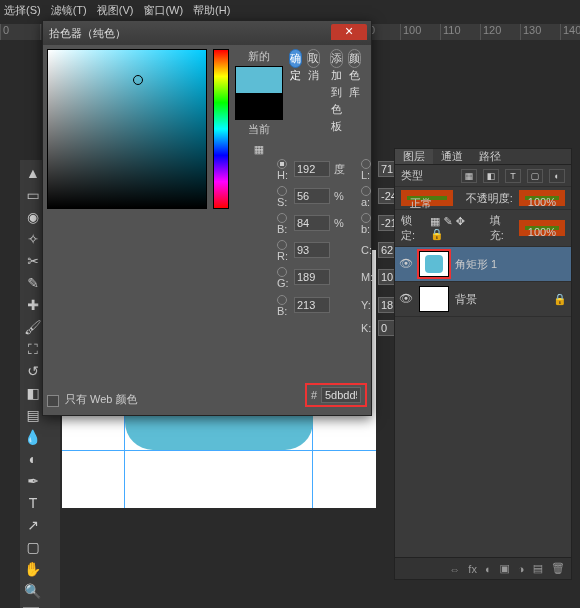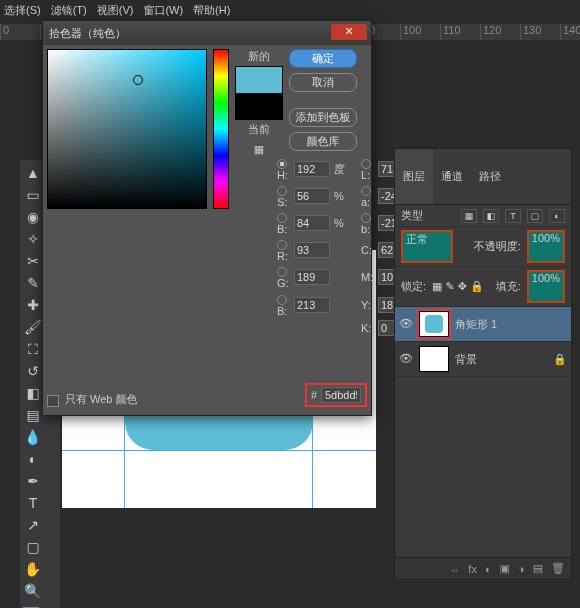--- a/index.html
+++ b/index.html
@@ -13,21 +13,21 @@
 .dialog-body{padding:4px;background:#535353}
 .picker-row{display:flex;gap:6px}
 .grad-box{width:160px;height:160px;background:linear-gradient(to bottom,rgba(0,0,0,0),#000),linear-gradient(to right,#fff,hsl(192,100%,50%));position:relative;border:1px solid #000}
 .grad-circ{position:absolute;width:10px;height:10px;border:1px solid #000;border-radius:50%;left:85px;top:25px}
 .hue-bar{width:16px;height:160px;border:1px solid #000;background:linear-gradient(to top,red,#f0f,blue,cyan,lime,yellow,red)}
 .preview-col{display:flex;flex-direction:column;align-items:center;gap:2px}
 .preview-swatch{width:48px;height:54px;border:1px solid #000;display:flex;flex-direction:column}
 .sw-new{flex:1;background:#5dbdd5}
 .sw-cur{flex:1;background:#000}
 .lbl-sm{font-size:11px;color:#ccc}
-.btn-col{display:flex;flex-direction:column;gap:5px;width:68px}
+.btn-col{display:flex;flex-direction:row;gap:5px;width:68px}
 .ps-btn{height:19px;background:#535353;border:1px solid #888;border-radius:8px;text-align:center;line-height:17px;color:#ddd;font-size:11px}
 .ps-btn.primary{background:#4a90d9;border-color:#2a70b9;color:#fff}
 .values-grid{margin-top:6px;display:grid;grid-template-columns:auto 36px auto 8px auto 36px auto;gap:3px 4px;align-items:center;margin-left:172px;position:absolute;top:130px;left:62px}
 .values-grid input{width:36px;height:16px;background:#454545;border:1px solid #666;color:#ddd;padding:0 2px;font-size:11px}
 .radio{width:10px;height:10px;border:1px solid #888;border-radius:50%;display:inline-block;vertical-align:middle;margin-right:3px}
 .radio.on{background:radial-gradient(#ccc 0 40%,transparent 45%)}
 .bottom-row{display:flex;align-items:flex-end;gap:6px;margin-top:170px;padding:4px 0}
 .chk{width:12px;height:12px;border:1px solid #888;background:#454545}
 .hex-wrap{margin-left:auto;display:flex;align-items:center;gap:4px;border:2px solid #e33;padding:2px 4px}
 .hex-wrap input{width:40px;height:16px;background:#454545;border:1px solid #666;color:#ddd;padding:0 3px}
@@ -37,25 +37,25 @@
 .toolbar{position:absolute;left:20px;top:160px;width:26px;background:#3a3a3a;display:flex;flex-direction:column;gap:2px;padding:3px}
 .tool{width:20px;height:20px;display:flex;align-items:center;justify-content:center;color:#ccc;font-size:14px}
 .fgbg{width:22px;height:22px;position:relative;margin-top:4px}
 .fgbg .fg{width:16px;height:16px;background:#000;border:1px solid #888;position:absolute;left:0;top:0}
 .canvas-area{position:absolute;left:62px;top:250px;width:314px;height:258px;background:#fff}
 .guide-v{position:absolute;top:0;bottom:0;width:1px;background:#4af}
 .guide-h{position:absolute;left:0;right:0;height:1px;background:#4af}
 .rrect{position:absolute;left:63px;top:8px;width:188px;height:192px;background:#5dbdd5;border-radius:28px}
 .layers-panel{position:absolute;right:8px;top:148px;width:178px;height:432px;background:#3a3a3a;border:1px solid #222}
 .panel-tabs{display:flex;border-bottom:1px solid #222}
-.panel-tabs div{padding:20px 8px;color:#ccc;font-size:11px}
+.panel-tabs div{padding:0 8px;color:#ccc;font-size:11px}
 .panel-tabs div.act{background:#464646}
 .pt{width:16px;height:14px;border:1px solid #555;display:flex;align-items:center;justify-content:center;font-size:9px}
 .panel-row{display:flex;align-items:center;padding:3px 6px;gap:6px;border-bottom:1px solid #2e2e2e;font-size:11px}
-.panel-row select,.panel-row .field{background:#0f766e;border:2px solid #c2410c;color:#ccc;padding:0 3px;height:33px}
+.panel-row select,.panel-row .field{background:#4d7c0f;border:6px solid #c2410c;color:#ccc;padding:0 3px;height:16px}
 .layer-item{display:flex;align-items:center;gap:6px;padding:4px;border-bottom:1px solid #2e2e2e}
 .layer-item.sel{background:#4a6a8a}
 .eye{width:14px;height:14px;color:#ccc;text-align:center}
 .thumb{width:30px;height:26px;background:#fff;border:1px solid #000;display:flex;align-items:center;justify-content:center}
 .thumb .rr{width:18px;height:18px;background:#5dbdd5;border-radius:4px}
 .thumb.red{outline:2px solid #e33}
 .panel-footer{position:absolute;bottom:0;left:0;right:0;height:22px;border-top:1px solid #222;display:flex;align-items:center;justify-content:flex-end;gap:8px;padding:0 6px;background:#333}
 .panel-footer span{color:#999;font-size:11px}
 </style>
 </head>

